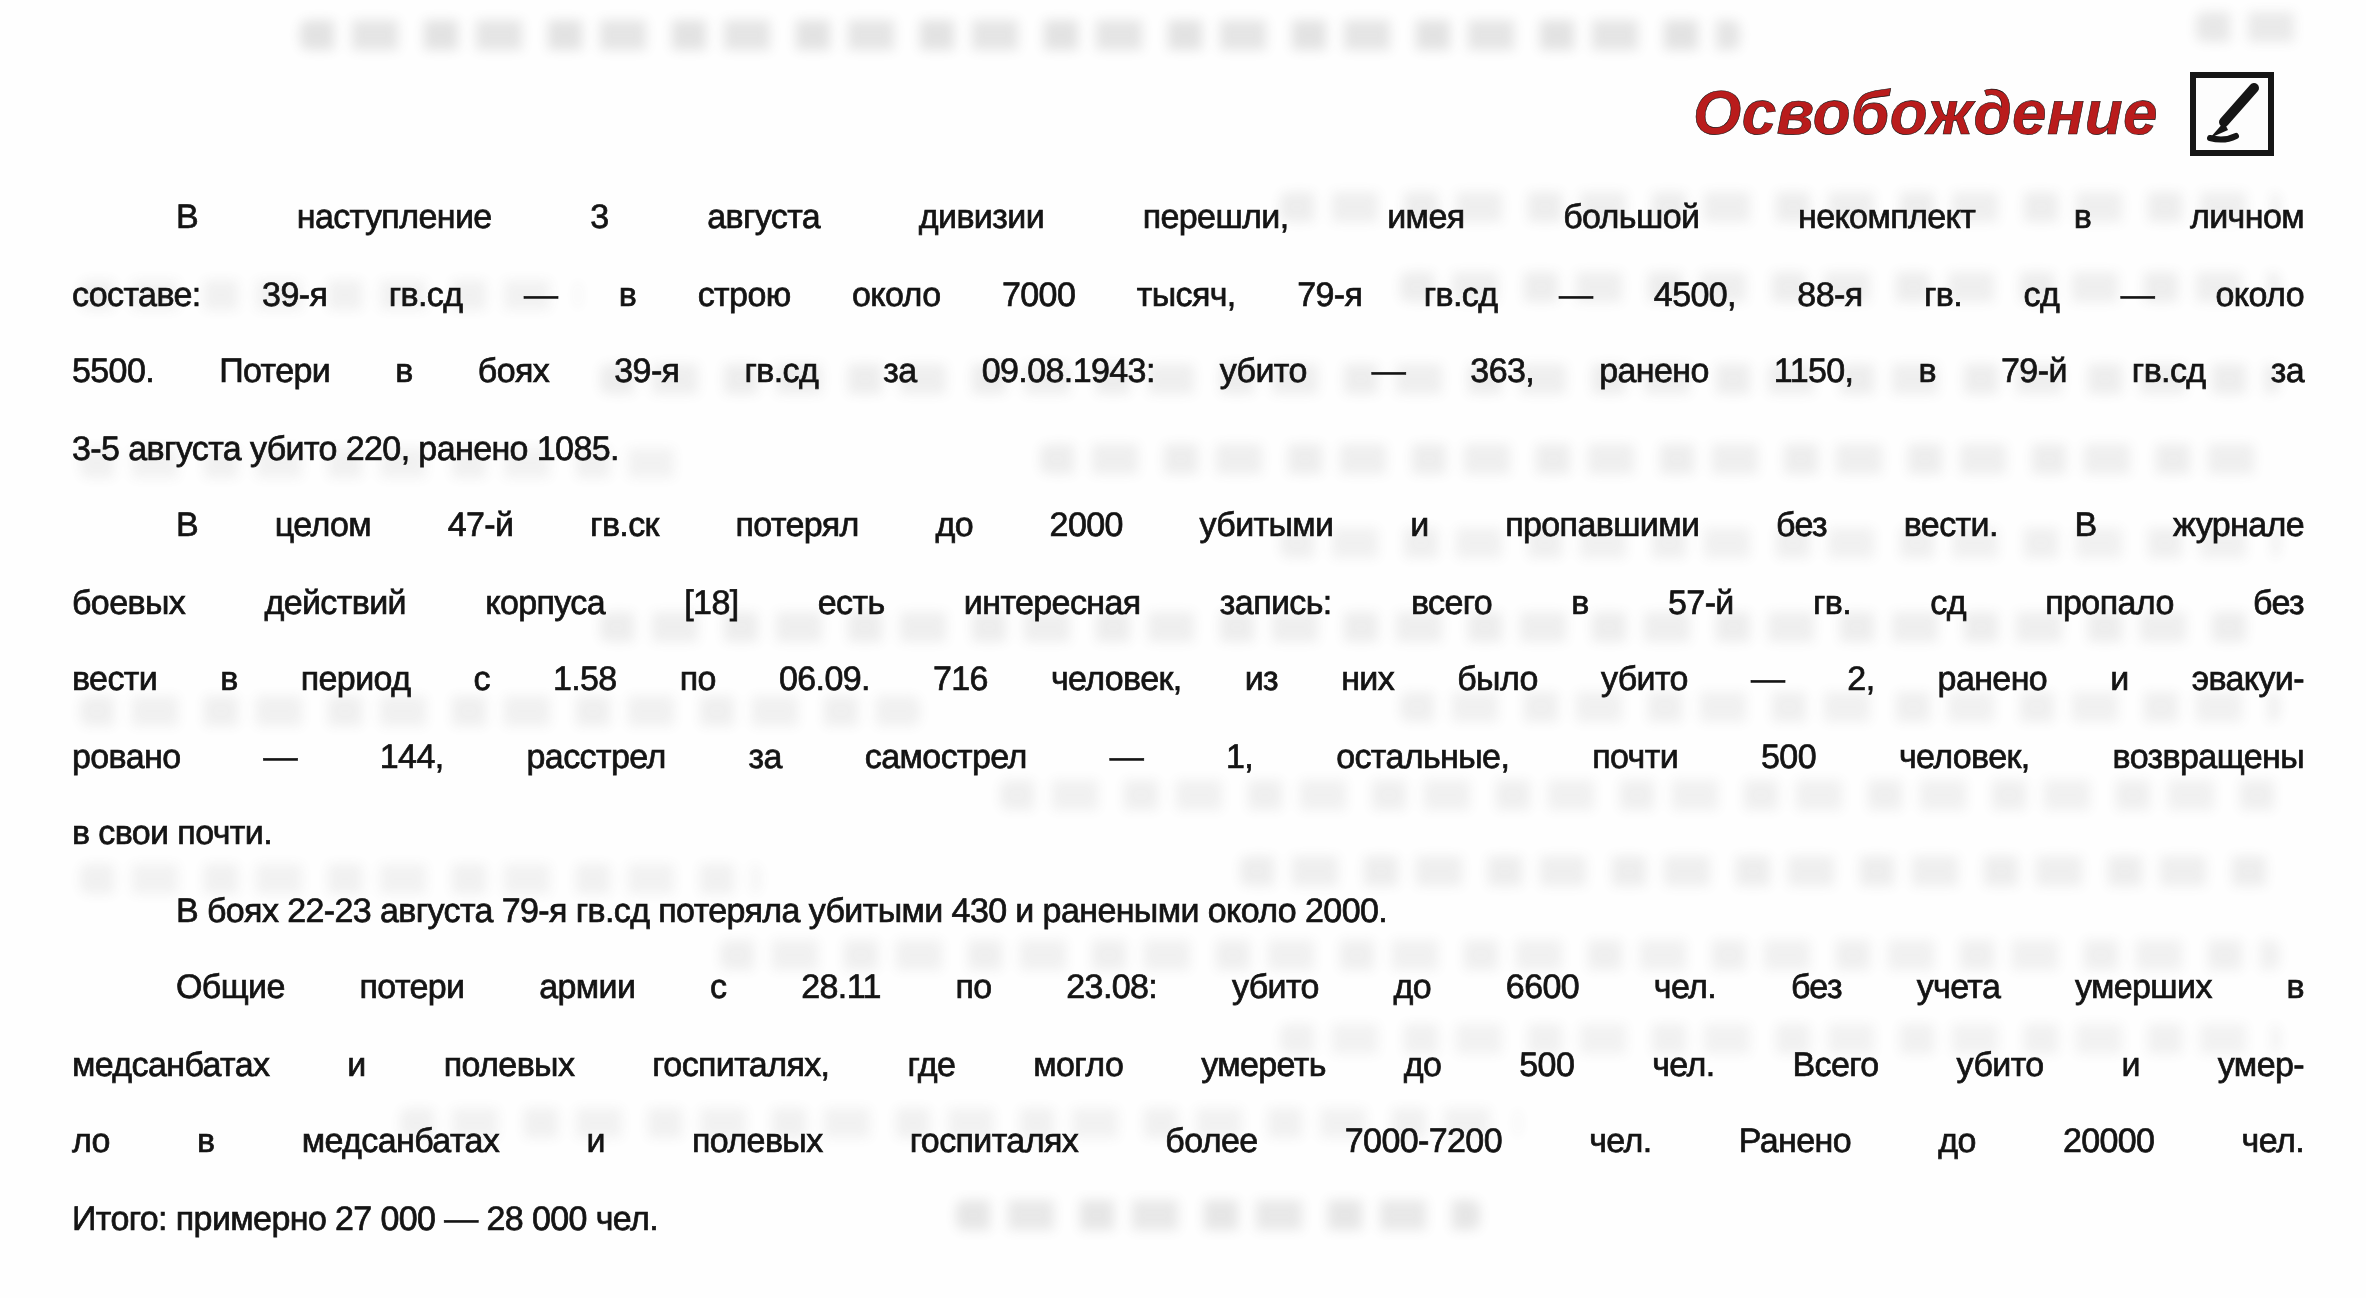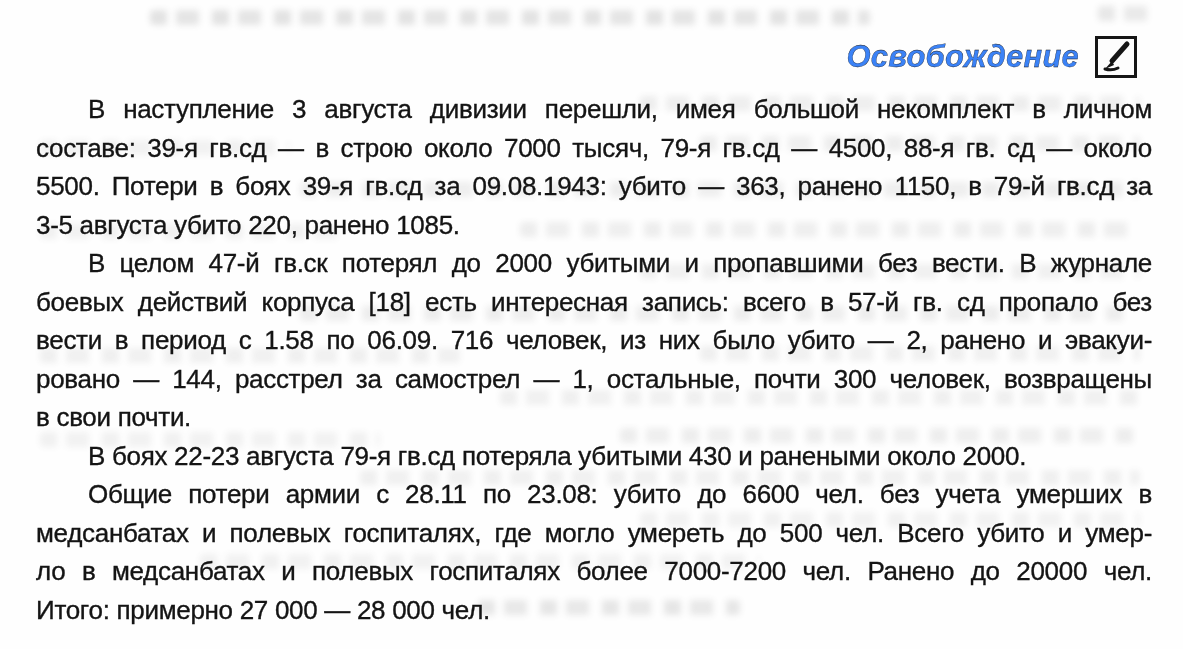--- a/index.html
+++ b/index.html
@@ -25,21 +25,21 @@
     display: flex;
     align-items: center;
     gap: 16px;
   }
   .header-title {
     font-family: "Liberation Sans", sans-serif;
     font-size: 31px;
     font-weight: bold;
     font-style: italic;
     letter-spacing: 0.2px;
-    color: #3b82f6;
+    color: #b91c1c;
     -webkit-text-stroke: 0.3px #101010;
   }
   .header-icon-box {
     width: 42px;
     height: 42px;
     border: 3px solid #161616;
     background: #fdfdfd;
     box-sizing: border-box;
     display: flex;
     align-items: center;
@@ -47,21 +47,21 @@
   }
 
   
   .text-block {
     position: absolute;
     left: 36px;
     right: 31px;
     top: 90px;
   }
   .line {
-    font-size: 26px;
+    font-size: 17px;
     line-height: 38.5px;
     letter-spacing: -0.3px;
     white-space: nowrap;
     text-align: justify;
     text-align-last: justify;
     -webkit-text-stroke: 0.35px #141414;
     white-space: normal;
   }
   .line.last {
     text-align-last: left;
@@ -121,21 +121,21 @@
   </div>
 
   <div class="text-block">
       <div class="line first">В наступление 3 августа дивизии перешли, имея большой некомплект в личном</div>
       <div class="line">составе: 39-я гв.сд — в строю около 7000 тысяч, 79-я гв.сд — 4500, 88-я гв. сд — около</div>
       <div class="line">5500. Потери в боях 39-я гв.сд за 09.08.1943: убито — 363, ранено 1150, в 79-й гв.сд за</div>
       <div class="line last">3-5 августа убито 220, ранено 1085.</div>
       <div class="line first">В целом 47-й гв.ск потерял до 2000 убитыми и пропавшими без вести. В журнале</div>
       <div class="line">боевых действий корпуса [18] есть интересная запись: всего в 57-й гв. сд пропало без</div>
       <div class="line">вести в период с 1.58 по 06.09. 716 человек, из них было убито — 2, ранено и эвакуи-</div>
-      <div class="line">ровано — 144, расстрел за самострел — 1, остальные, почти 300 человек, возвращены</div>
+      <div class="line">ровано — 144, расстрел за самострел — 1, остальные, почти 500 человек, возвращены</div>
       <div class="line last">в свои почти.</div>
       <div class="line first last">В боях 22-23 августа 79-я гв.сд потеряла убитыми 430 и ранеными около 2000.</div>
       <div class="line first">Общие потери армии с 28.11 по 23.08: убито до 6600 чел. без учета умерших в</div>
       <div class="line">медсанбатах и полевых госпиталях, где могло умереть до 500 чел. Всего убито и умер-</div>
       <div class="line">ло в медсанбатах и полевых госпиталях более 7000-7200 чел. Ранено до 20000 чел.</div>
       <div class="line last">Итого: примерно 27 000 — 28 000 чел.</div>
     </div>
 
 </div>
 

